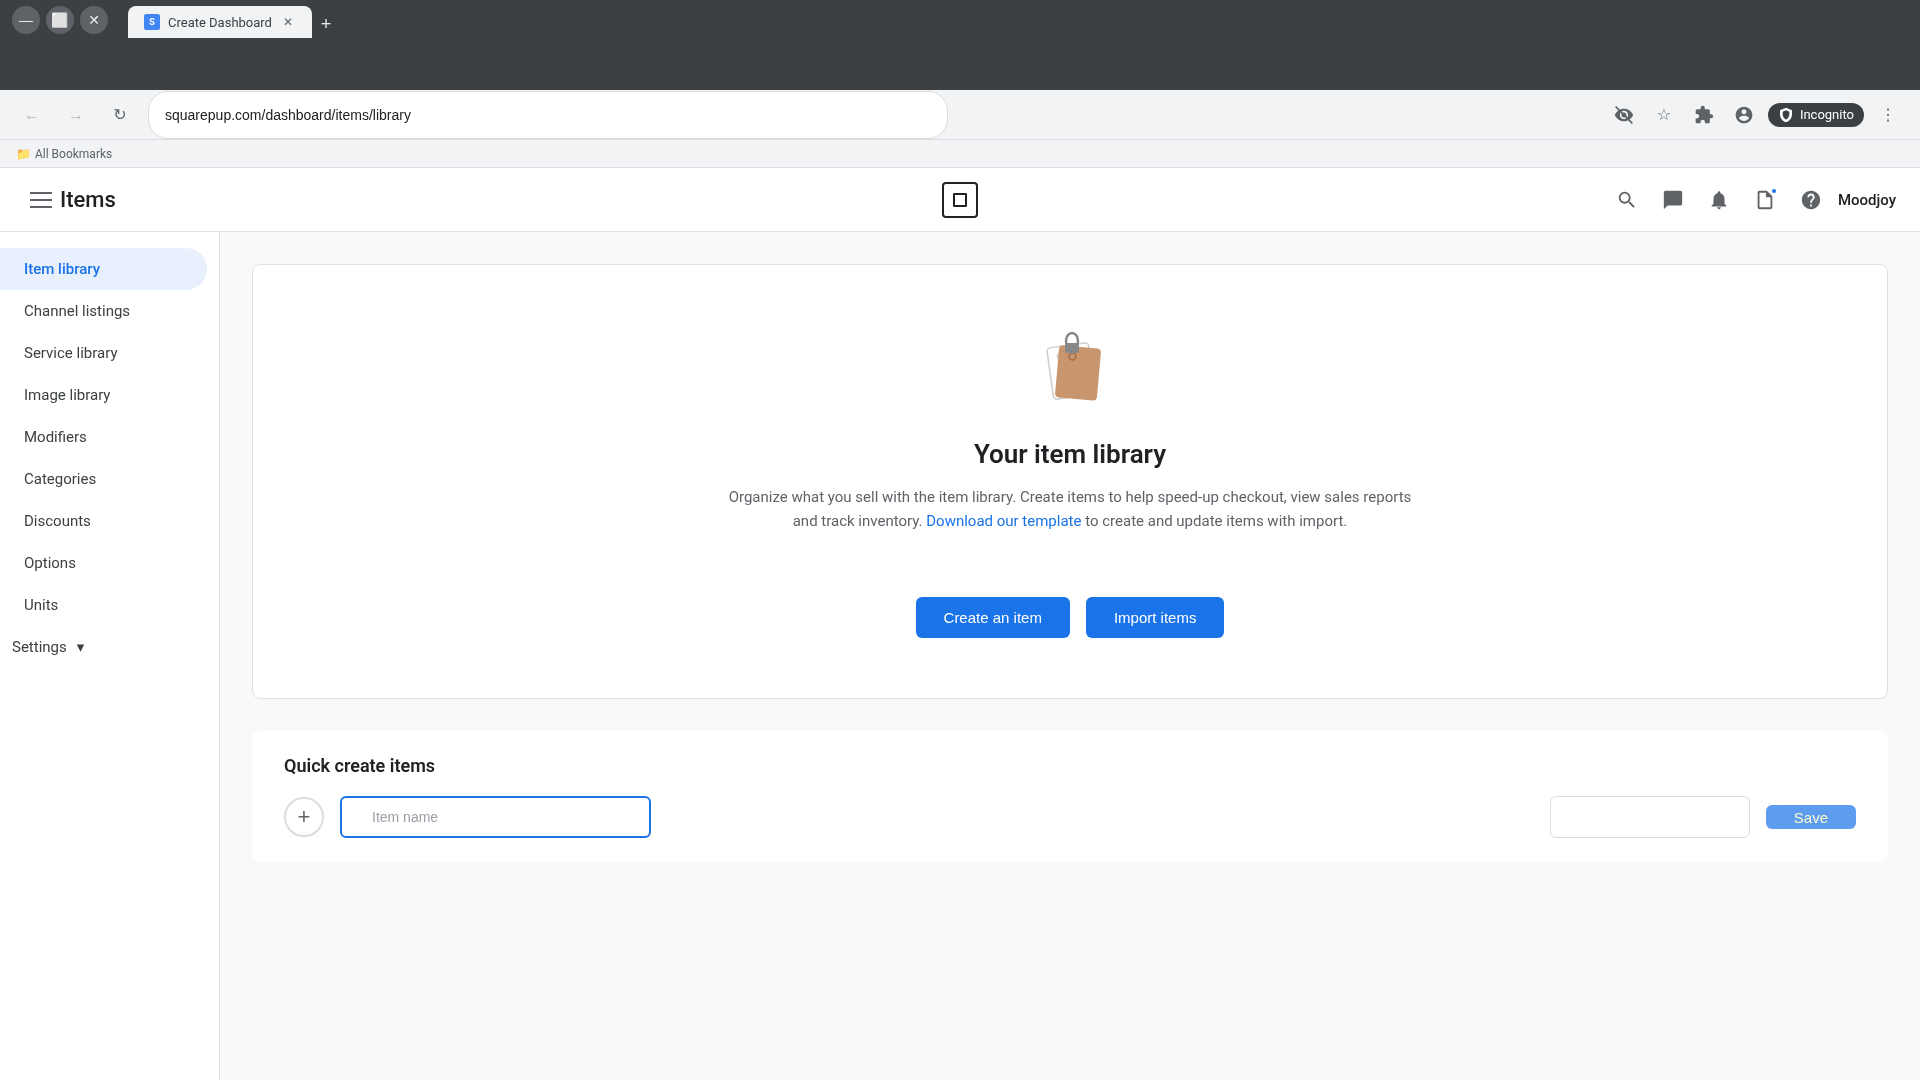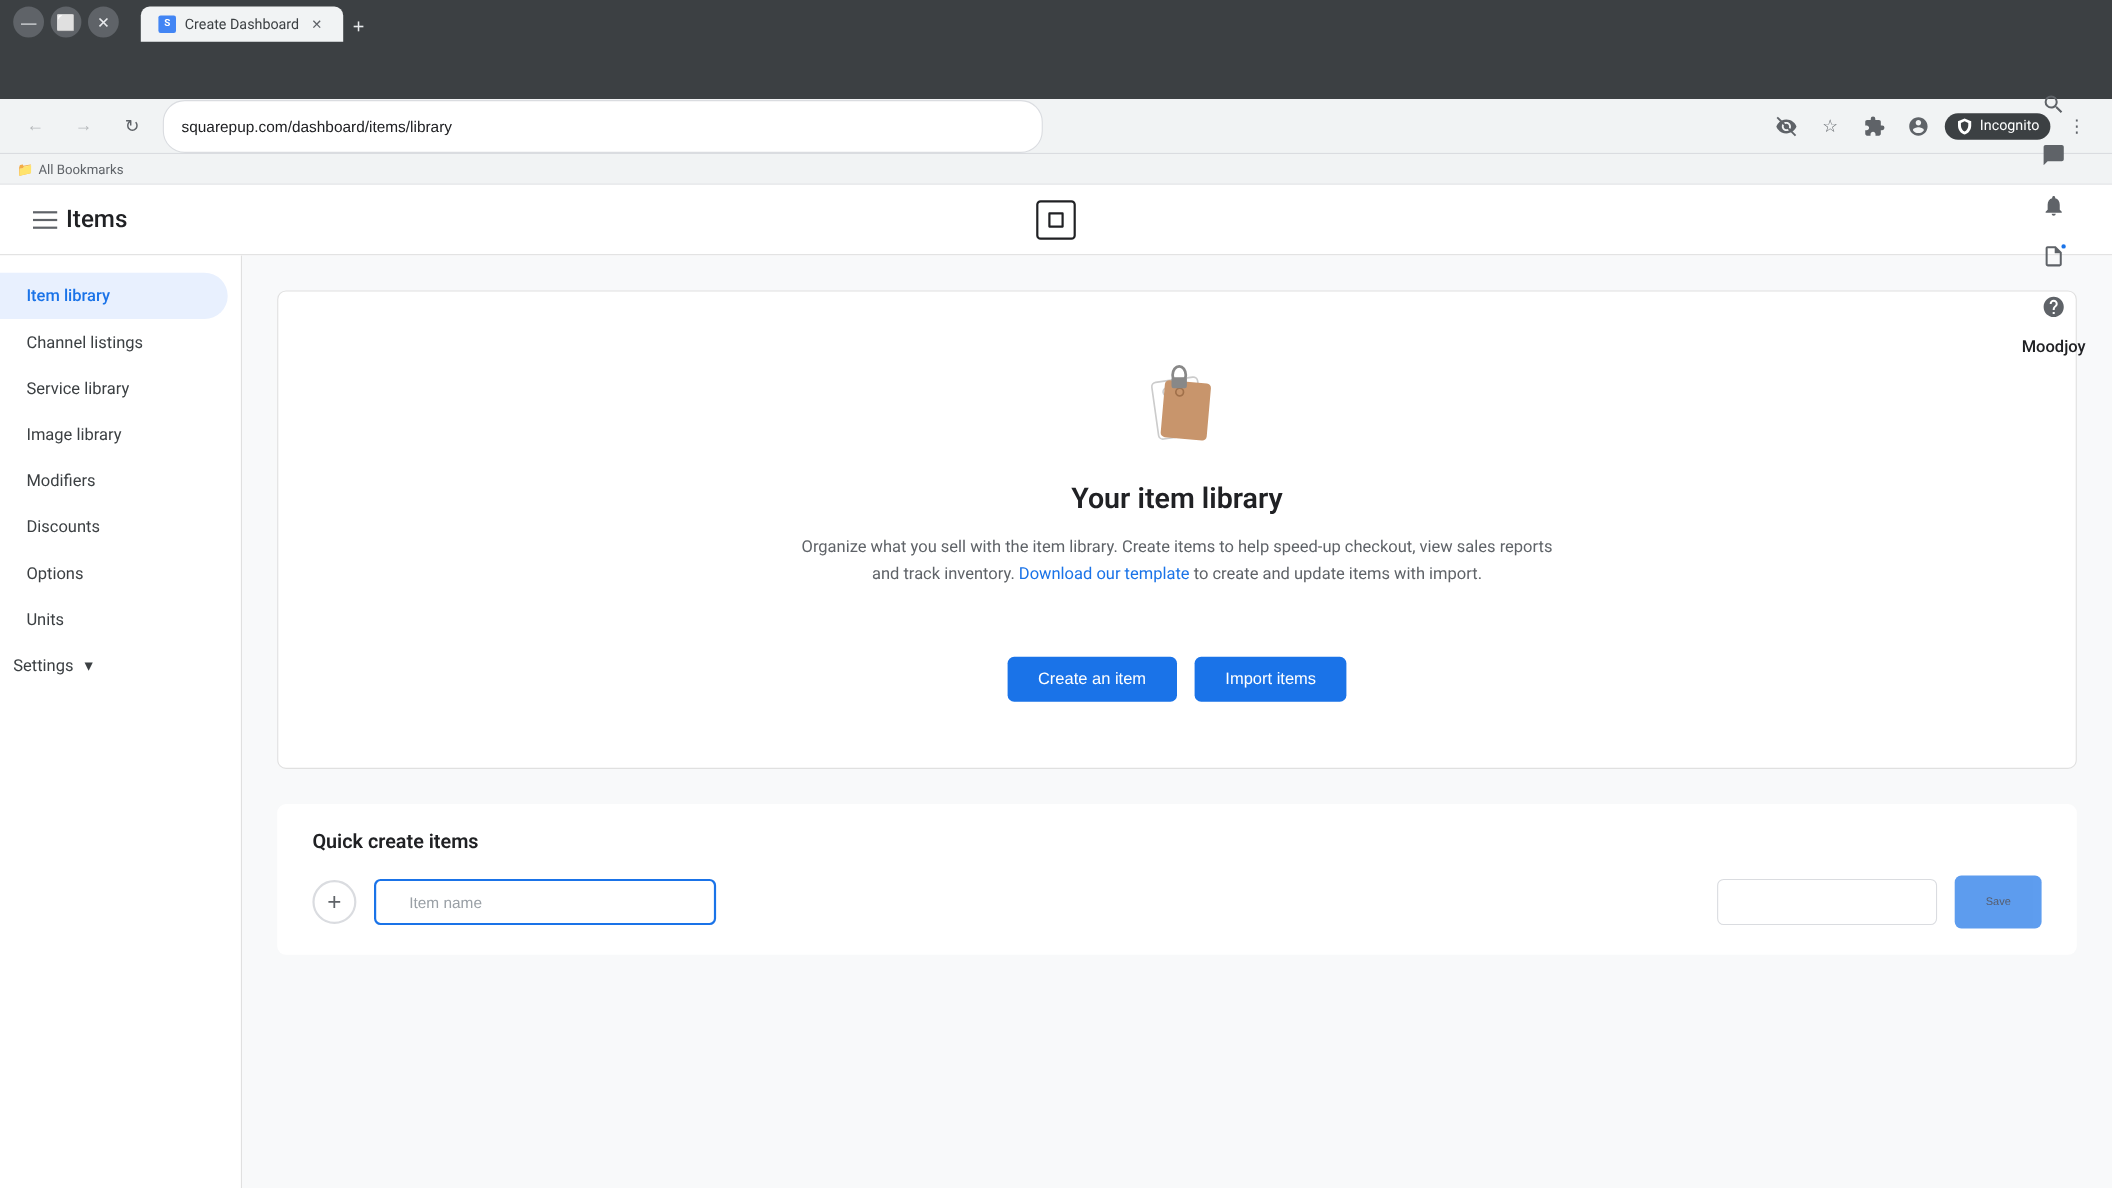--- a/index.html
+++ b/index.html
@@ -229,21 +229,20 @@
       width: 14px;
       height: 14px;
       border: 2.5px solid #202124;
       border-radius: 1px;
     }
     .nav-actions {
       margin-left: auto;
       display: flex;
       align-items: center;
       gap: 8px;
-      flex-direction: column;
     }
     .nav-icon-btn {
       width: 38px;
       height: 38px;
       border-radius: 50%;
       border: none;
       background: transparent;
       cursor: pointer;
       color: #5f6368;
       font-size: 18px;
@@ -411,27 +410,27 @@
       width: 200px;
       height: 42px;
       border: 1px solid #dadce0;
       border-radius: 6px;
       padding: 0 14px;
       font-size: 14px;
       color: #202124;
       outline: none;
     }
     .save-btn {
-      height: 48px;
+      height: 24px;
       padding: 0 28px;
       background: #1a73e8;
-      color: #0f172a;
+      color: #fef9c3;
       border: none;
       border-radius: 6px;
-      font-size: 10px;
+      font-size: 15px;
       font-weight: 500;
       cursor: pointer;
       opacity: 0.7;
     }
 
     
     .tags-illustration {
       display: flex;
       justify-content: center;
       margin-bottom: 24px;
@@ -555,20 +554,23 @@
       <div class="sidebar-item">
         <span>Service library</span>
       </div>
       <div class="sidebar-item">
         <span>Image library</span>
       </div>
       <div class="sidebar-item">
         <span>Modifiers</span>
       </div>
       <div class="sidebar-item">
+        <span>Categories</span>
+      </div>
+      <div class="sidebar-item">
         <span>Discounts</span>
       </div>
       <div class="sidebar-item">
         <span>Options</span>
       </div>
       <div class="sidebar-item">
         <span>Units</span>
       </div>
       <div class="sidebar-item-settings">
         <span>Settings</span>

